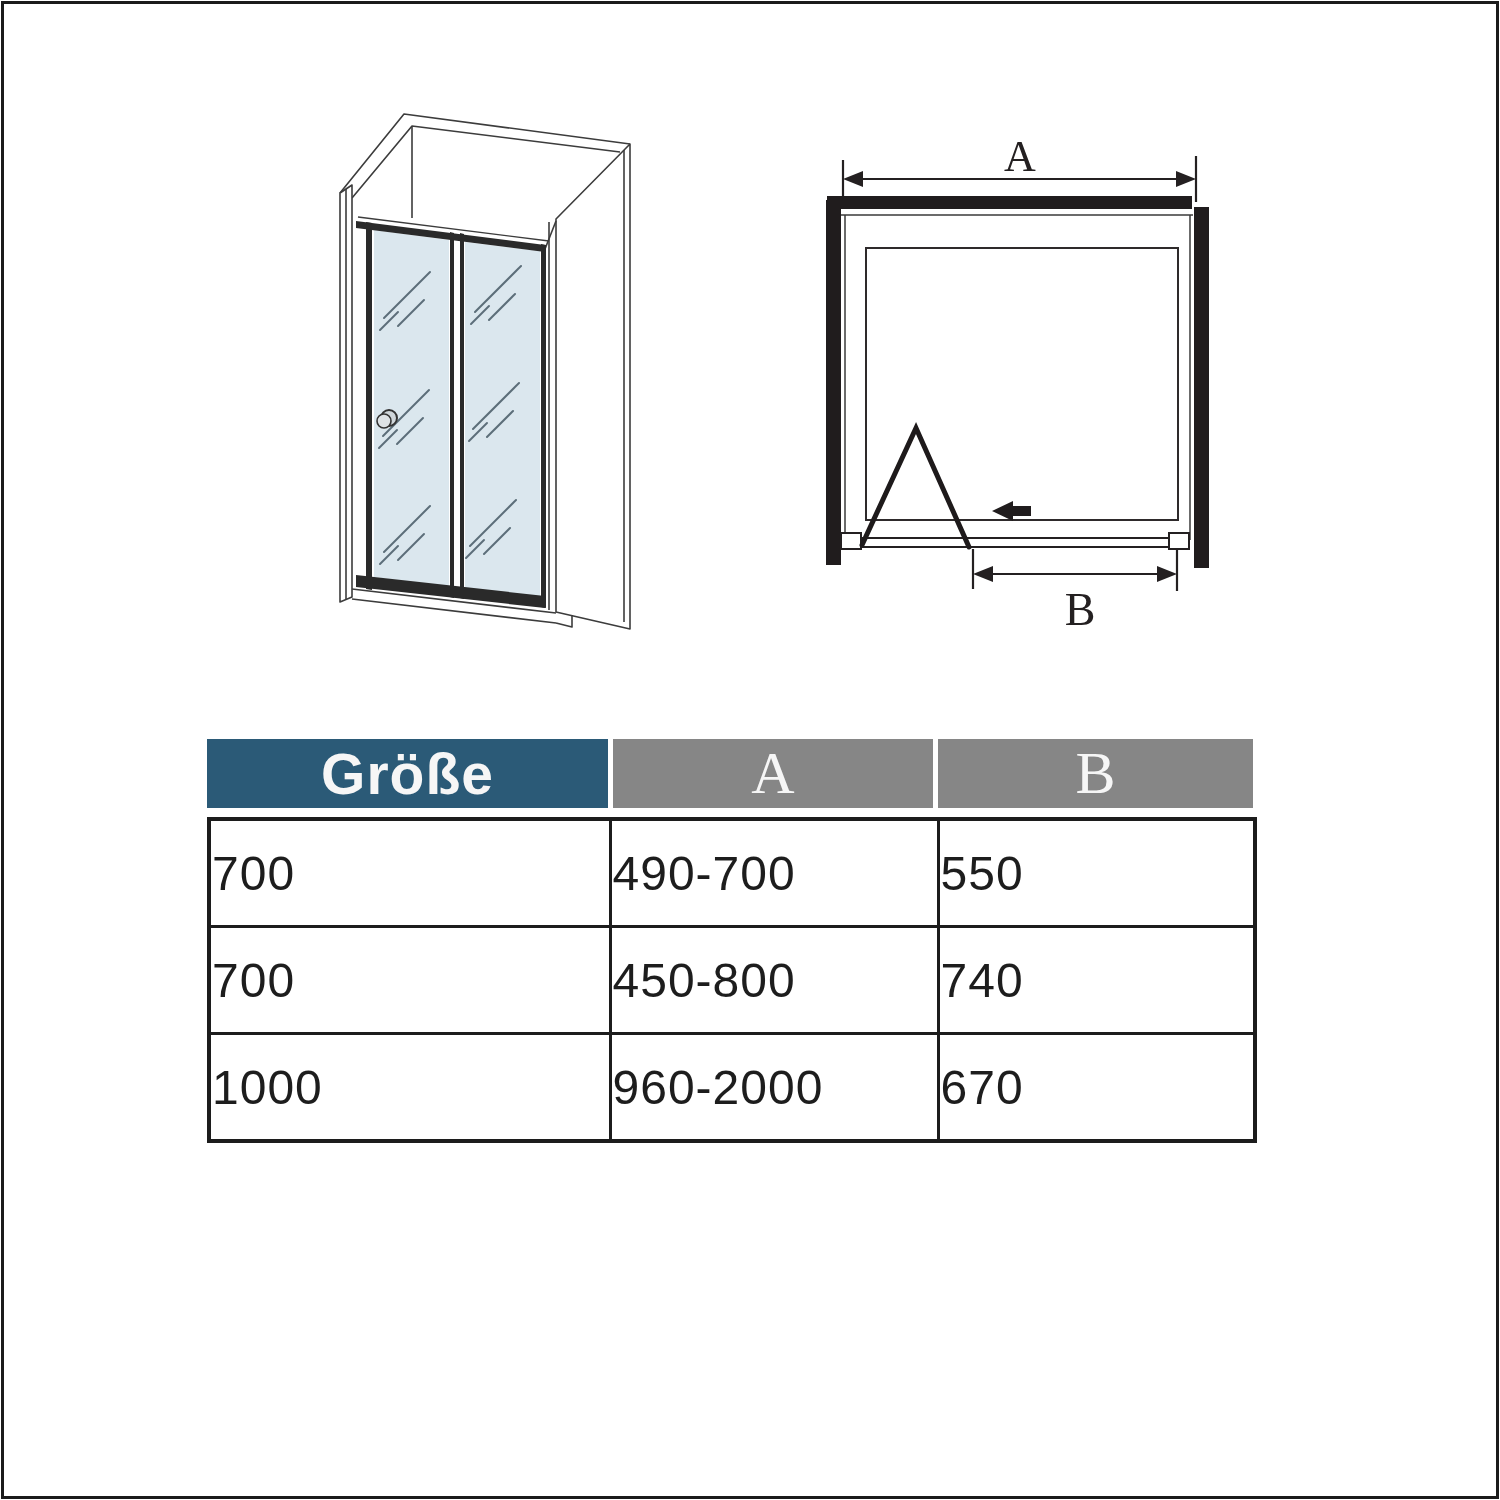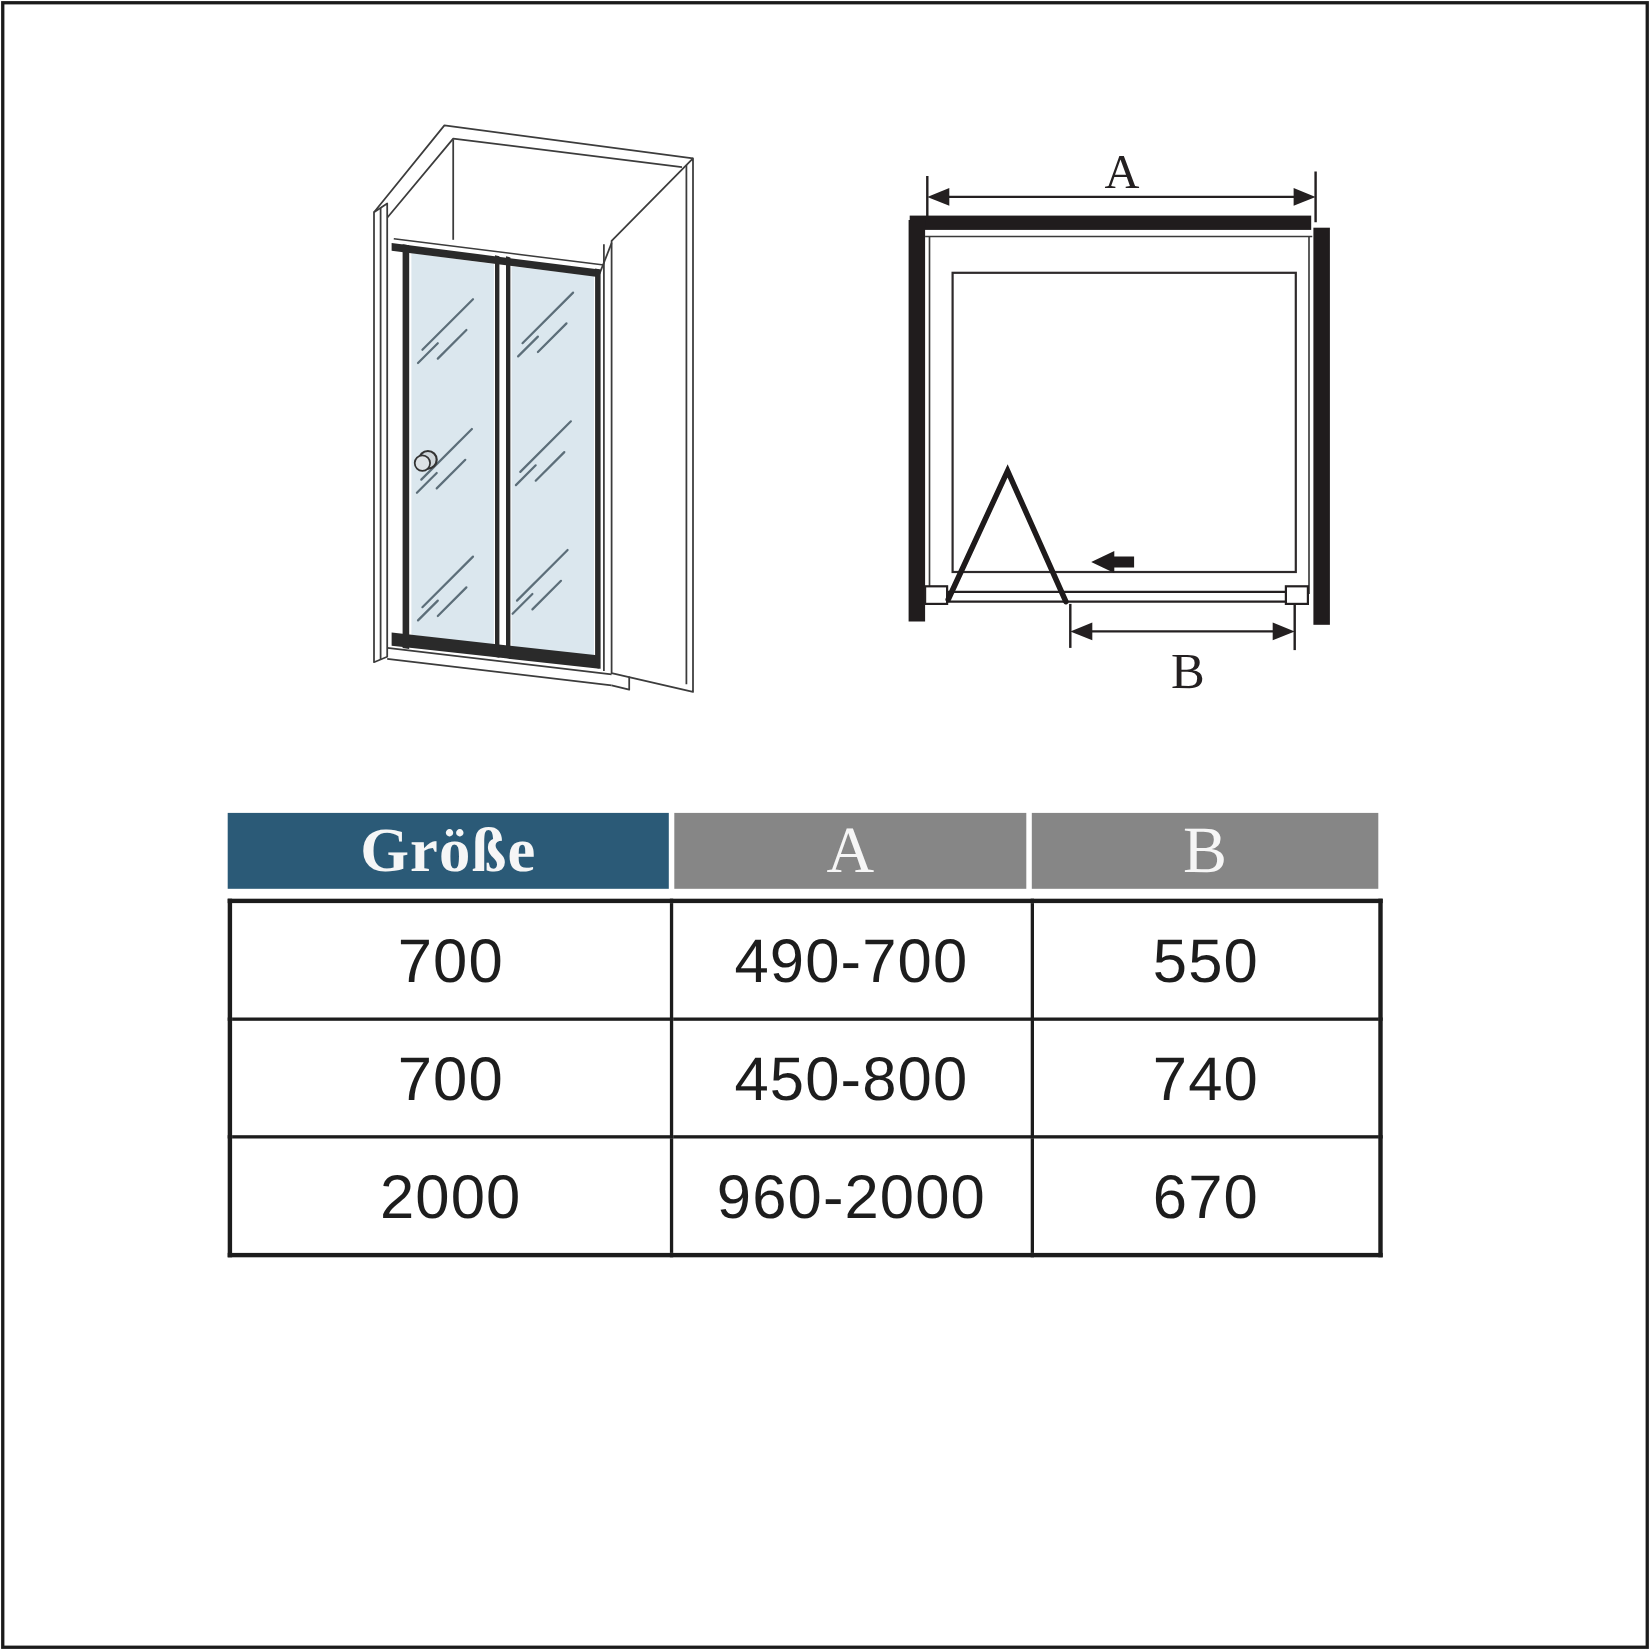--- a/index.html
+++ b/index.html
@@ -3,27 +3,27 @@
 <meta charset="utf-8">
 <style>
   html,body{margin:0;padding:0;background:#ffffff;}
   .canvas{position:relative;width:1500px;height:1500px;background:#ffffff;overflow:hidden;
           font-family:"Liberation Sans",sans-serif;}
   .page-border{position:absolute;inset:1px;border:3px solid #1b1b1b;pointer-events:none;}
   .diagram{position:absolute;}
   
   .size-table-wrap{position:absolute;left:207px;top:739px;width:1046px;}
   .thead{display:flex;gap:5px;height:69px;}
-  .hcell{display:flex;align-items:center;justify-content:center;color:#f6f6f6;font-family:Liberation Serif, serif;}
+  .hcell{display:flex;align-items:center;justify-content:center;color:#f6f6f6;}
   .hcell.size{width:401px;background:#2b5a77;font-weight:bold;font-size:57px;letter-spacing:1px;}
   .hcell.a{width:320px;background:#868686;font-family:"Liberation Serif",serif;font-size:60px;}
   .hcell.b{width:315px;background:#868686;font-family:"Liberation Serif",serif;font-size:60px;}
   table.body{border-collapse:collapse;margin-top:9px;table-layout:fixed;width:1046px;}
-  table.body td{border:3px solid #1c1c1c;height:102px;text-align:center;vertical-align:middle;
-                font-size:56px;color:#1d1d1d;letter-spacing:1px;}
+  table.body td{border:3px solid #1c1c1c;height:102px;vertical-align:middle;
+                font-size:48px;color:#1d1d1d;letter-spacing:1px;}
   table.body{border:4px solid #1c1c1c;}
   svg text{font-family:"Liberation Serif",serif;fill:#242021;}
 </style>
 </head>
 <body>
 
 <div class="canvas">
   <div class="page-border"></div>
 
   <svg class="diagram" style="left:330px;top:100px;width:320px;height:560px" viewBox="330 100 320 560">
@@ -144,20 +144,20 @@
           <td>700</td>
           <td>490-700</td>
           <td>550</td>
         </tr>
         <tr>
           <td>700</td>
           <td>450-800</td>
           <td>740</td>
         </tr>
         <tr>
-          <td>2000</td>
+          <td>1000</td>
           <td>960-2000</td>
           <td>670</td>
         </tr>
       </tbody>
     </table>
   </div>
 </div>
 
 </body></html>

